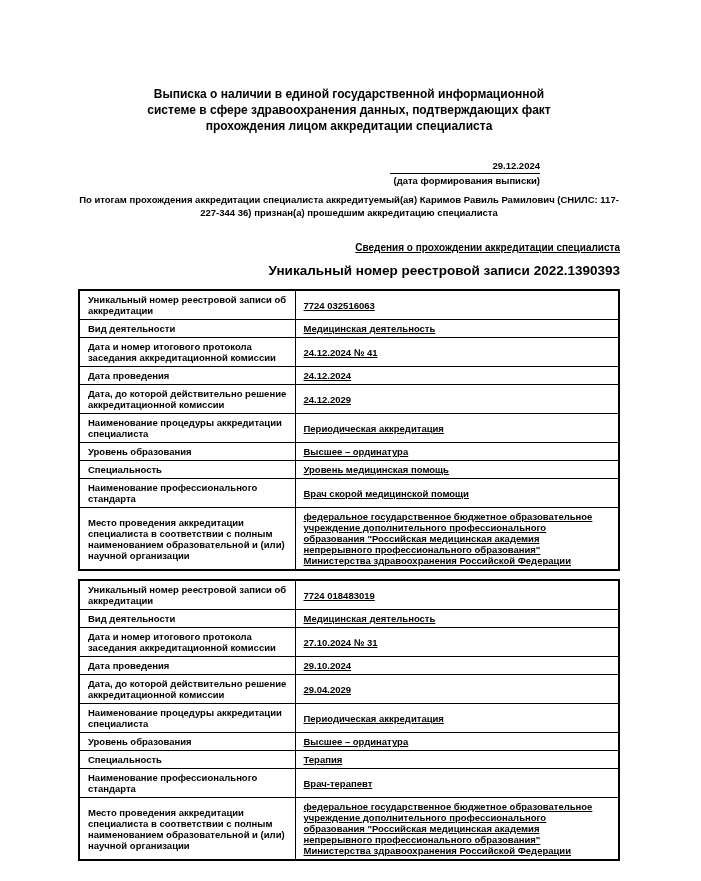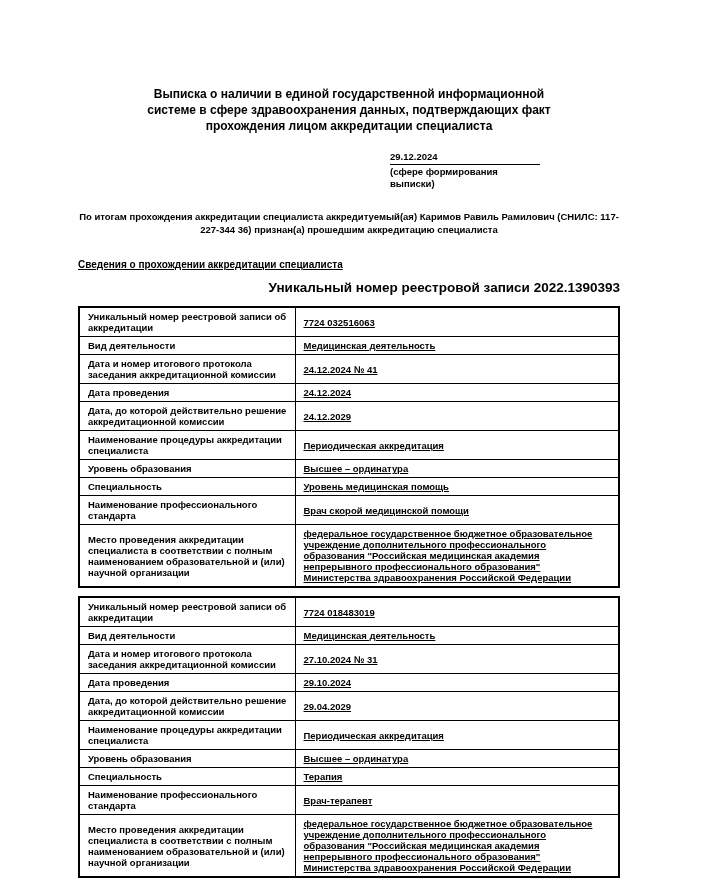--- a/index.html
+++ b/index.html
@@ -16,36 +16,36 @@
   .doc-title {
     font-size: 12px; line-height: 16px;
     text-align: center;
     max-width: 424px; margin: 16px auto;
     font-weight: bold;
   }
 
   .date-block {
     width: 150px;
     margin-left: 312px;
-    margin-top: 17px;
-    text-align: left;
+    margin-top: 26px;
+    text-align: right;
     font-size: 9.5px; line-height: 12px;
   }
   .date-value { border-bottom: 1.5px solid #000; padding-bottom: 1px; }
   .date-caption { padding-top: 1px; }
 
   .summary {
-    margin-top: 21px;
+    margin-top: 7px;
     text-align: center;
     font-size: 9.5px; line-height: 12.5px;
   }
 
   .section-heading {
     margin-top: 23px;
-    text-align: left;
+    text-align: right;
     font-size: 10px;
     text-decoration: underline;
   }
 
   .record-heading {
     margin-top: 9px;
     text-align: right;
     font-size: 13.5px; line-height: 17px;
   }
 
@@ -70,21 +70,21 @@
 </style>
 </head>
 <body>
 
 <div class="page">
 
   <h1 class="doc-title">Выписка о наличии в единой государственной информационной системе в сфере здравоохранения данных, подтверждающих факт прохождения лицом аккредитации специалиста</h1>
 
   <div class="date-block">
     <div class="date-value">29.12.2024</div>
-    <div class="date-caption">(сфере формирования выписки)</div>
+    <div class="date-caption">(дата формирования выписки)</div>
   </div>
 
   <p class="summary">По итогам прохождения аккредитации специалиста аккредитуемый(ая) Каримов Равиль Рамилович (СНИЛС: 117-227-344 36) признан(а) прошедшим аккредитацию специалиста</p>
 
   <div class="section-heading">Сведения о прохождении аккредитации специалиста</div>
 
   <div class="record-heading">Уникальный номер реестровой записи 2022.1390393</div>
 
   <div id="tables">
       <table class="acc-table">

